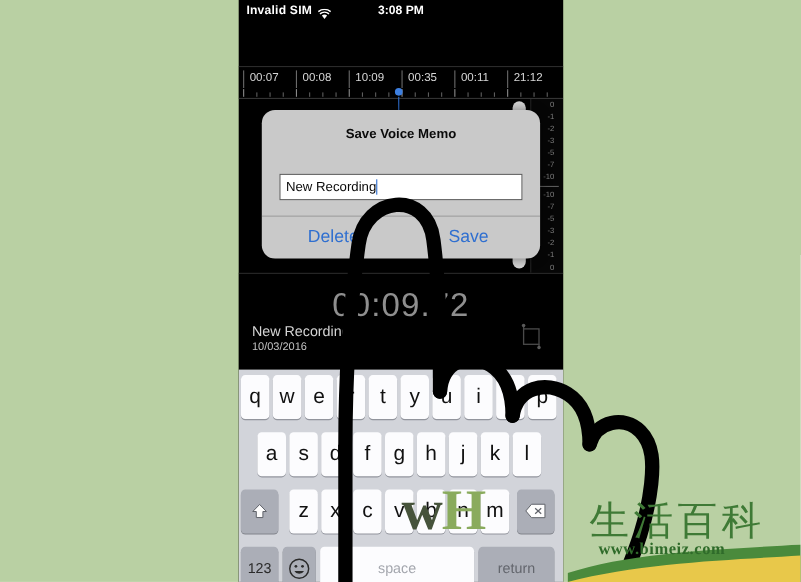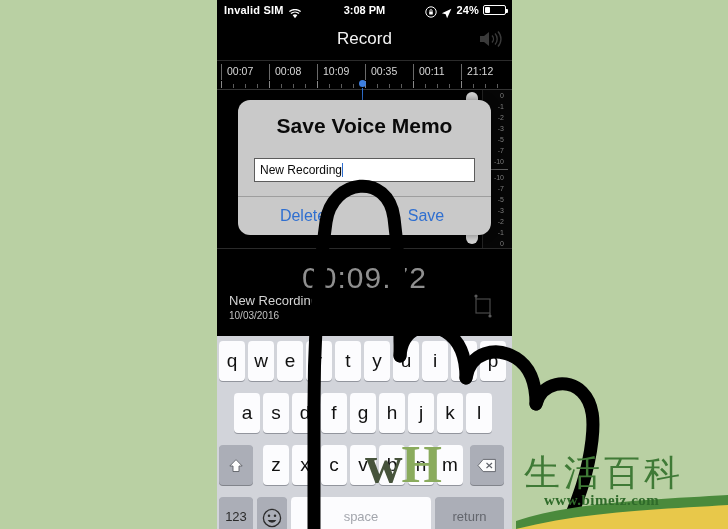--- a/index.html
+++ b/index.html
@@ -209,21 +209,21 @@
     left: 21px; top: 100px;
     width: 253px; height: 135px;
     background: #c9c9c9;
     border-radius: 12px;
     box-shadow: 0 0 10px rgba(0,0,0,.45);
     overflow: hidden;
   }
   #dialog-title {
     position: absolute; left: 0; top: 14px; width: 100%;
     text-align: center;
-    font-size: 21px; font-weight: bold; color: #0a0a0a;
+    font-size: 12px; font-weight: bold; color: #0a0a0a;
   }
   #name-input {
     position: absolute; left: 16px; top: 58px;
     width: 221px; height: 24px;
     background: #fff;
     border: 1px solid #5c5c5c;
     font-size: 12px;
     color: #0a0a0a;
     line-height: 22px;
     padding-left: 5px;
@@ -271,21 +271,21 @@
   #wh-w { color: #46533b; }
   #wh-h { color: #8aab5d; }
 
   
   #bimeiz {
     position: absolute;
     left: 516px; top: 441px;
     width: 212px; height: 88px;
   }
   #bimeiz-cn {
-    position: absolute; left: 8px; top: 8px;
+    position: absolute; left: 20px; top: 8px;
     font-size: 36px;
     color: #3f7a36;
     letter-spacing: 4px;
     font-family: "DejaVu Sans", sans-serif;
     -webkit-text-stroke: 0px;
   }
   #bimeiz-url {
     position: absolute; left: 28px; top: 51px;
     font-size: 15px;
     font-weight: bold;
@@ -309,51 +309,22 @@
         <span class="sb-text">Invalid SIM</span>
         <span class="wifi-icon">
           <svg width="12" height="10" viewBox="0 0 12 10">
             <path d="M6 9.2 L3.6 6.1 A3.9 3.9 0 0 1 8.4 6.1 Z" fill="#fff"></path>
             <path d="M1.9 4.6 A6.2 6.2 0 0 1 10.1 4.6" stroke="#fff" stroke-width="1.3" fill="none"></path>
             <path d="M0.4 2.6 A8.6 8.6 0 0 1 11.6 2.6" stroke="#fff" stroke-width="1.3" fill="none"></path>
           </svg>
         </span>
       </div>
       <div id="sb-center">3:08 PM</div>
-      <div id="sb-right">
-        <span class="rotlock-icon">
-          <svg width="12" height="12" viewBox="0 0 12 12">
-            <circle cx="6" cy="6" r="5.2" stroke="#fff" stroke-width="1" fill="none"></circle>
-            <rect x="4.2" y="5.6" width="3.6" height="3" rx=".5" fill="#fff"></rect>
-            <path d="M4.9 5.6 V4.7 A1.1 1.1 0 0 1 7.1 4.7 V5.6" stroke="#fff" stroke-width=".9" fill="none"></path>
-          </svg>
-        </span>
-        <span class="loc-icon">
-          <svg width="11" height="11" viewBox="0 0 11 11">
-            <path d="M10.4 .8 L.9 5.2 L4.7 6.2 L6.1 10.2 Z" fill="#fff"></path>
-          </svg>
-        </span>
-        <span class="sb-text">24%</span>
-        <span class="batt-icon">
-            <span class="batt-fill"></span>
-          </span>
-      </div>
     </div>
 
-    <div id="navbar">
-      <div id="nav-title">Record</div>
-      <div id="speaker-btn">
-        <svg width="26" height="22" viewBox="0 0 26 22">
-          <path d="M2 8 H6 L11 4 V18 L6 14 H2 Z" fill="#3a3a3a"></path>
-          <path d="M14 7.5 A5 5 0 0 1 14 14.5" stroke="#3a3a3a" stroke-width="1.4" fill="none"></path>
-          <path d="M17 5.5 A8 8 0 0 1 17 16.5" stroke="#3a3a3a" stroke-width="1.4" fill="none"></path>
-          <path d="M20 3.5 A11 11 0 0 1 20 18.5" stroke="#3a3a3a" stroke-width="1.4" fill="none"></path>
-        </svg>
-      </div>
-    </div>
 
     <div id="ruler">
       <div id="ruler-labels">
         <span class="ruler-label" style="left:4px">00:07</span>
         <span class="ruler-label" style="left:52px">00:08</span>
         <span class="ruler-label" style="left:100px">10:09</span>
         <span class="ruler-label" style="left:148px">00:35</span>
         <span class="ruler-label" style="left:196px">00:11</span>
         <span class="ruler-label" style="left:244px">21:12</span>
       </div>

